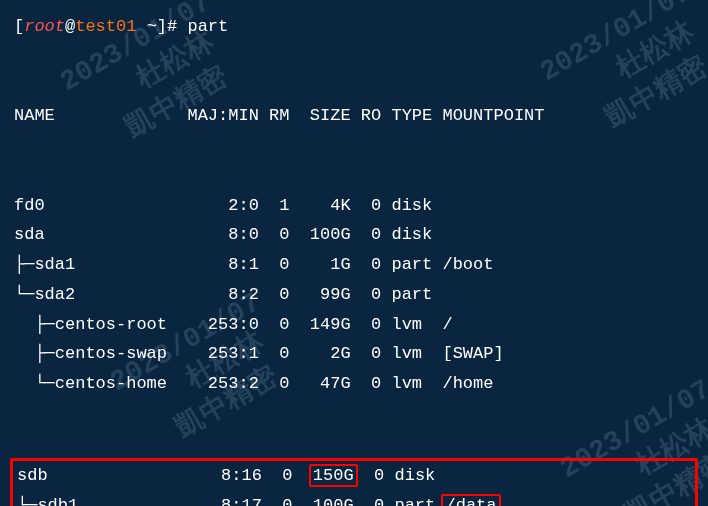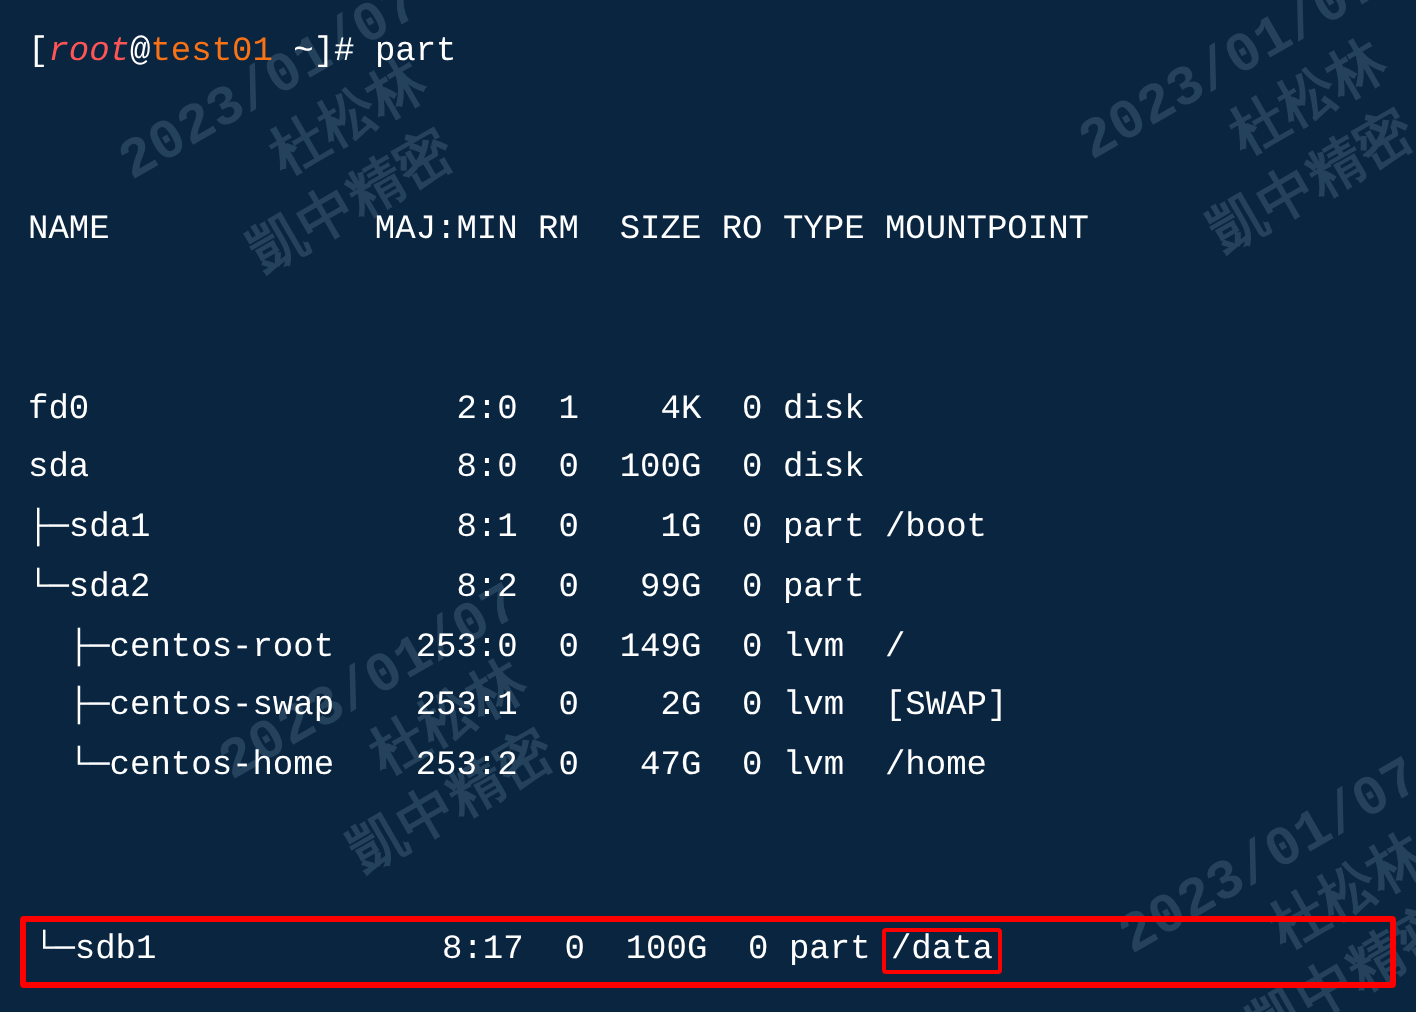--- a/index.html
+++ b/index.html
@@ -68,17 +68,17 @@
 <div class="watermark wm4">2023/01/07
     杜松林
   凱中精密</div>
 
 <div class="content">
   <div class="prompt-line">[<span class="prompt-root">root</span>@<span class="prompt-host">test01</span> <span>~</span>]<span class="prompt-sym">#</span> <span class="cmd">part</span></div>
 
   <div class="table">
     <span class="row" id="header-row">NAME             MAJ:MIN RM  SIZE RO TYPE MOUNTPOINT</span>
     <div id="rows-before"><span class="row">fd0                  2:0  1    4K  0 disk </span><span class="row">sda                  8:0  0  100G  0 disk </span><span class="row">├─sda1               8:1  0    1G  0 part /boot</span><span class="row">└─sda2               8:2  0   99G  0 part </span><span class="row">  ├─centos-root    253:0  0  149G  0 lvm  /</span><span class="row">  ├─centos-swap    253:1  0    2G  0 lvm  [SWAP]</span><span class="row">  └─centos-home    253:2  0   47G  0 lvm  /home</span></div>
-    <div class="highlight-group" id="rows-highlight"><span class="row">└─sdb1              8:17  0  100G  0 part <span class="box-mount">/data</span></span></div>
+    <div class="highlight-group" id="rows-highlight"><span class="row">sdb                 8:16  0  <span class="box-size">150G</span>  0 disk </span><span class="row">└─sdb1              8:17  0  100G  0 part <span class="box-mount">/data</span></span></div>
     
   </div>
 
 </div>
 
 </body></html>

